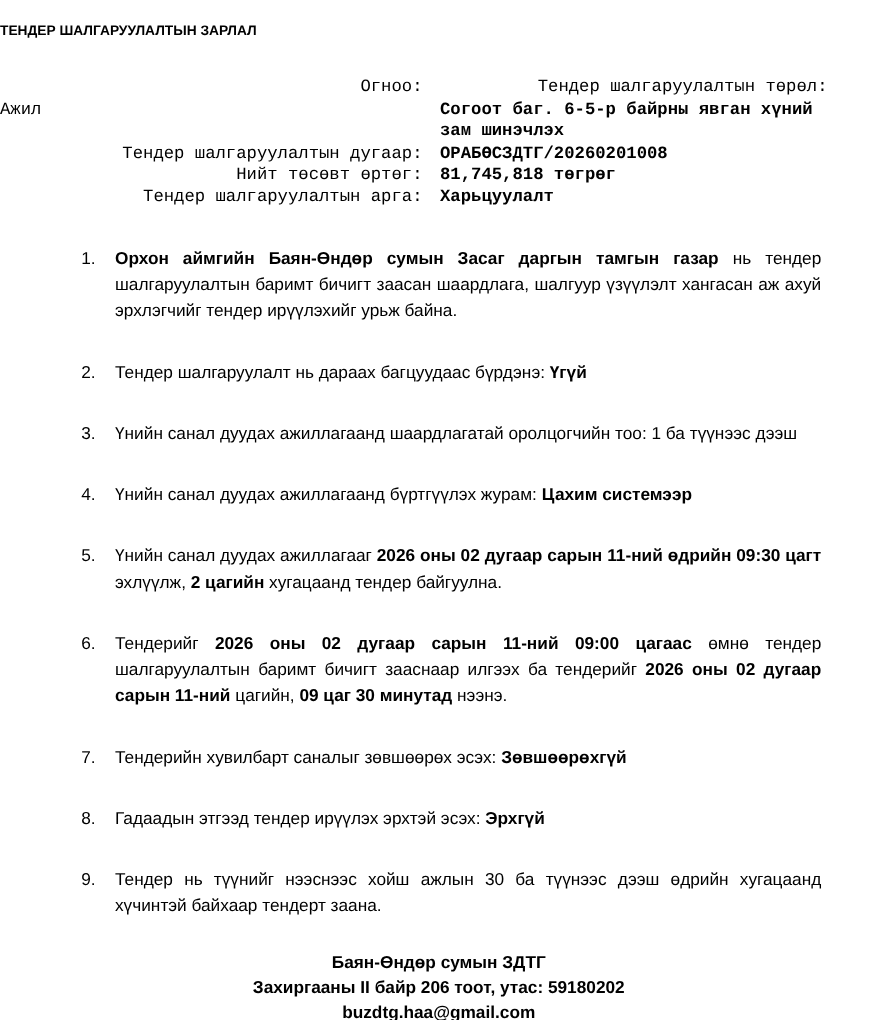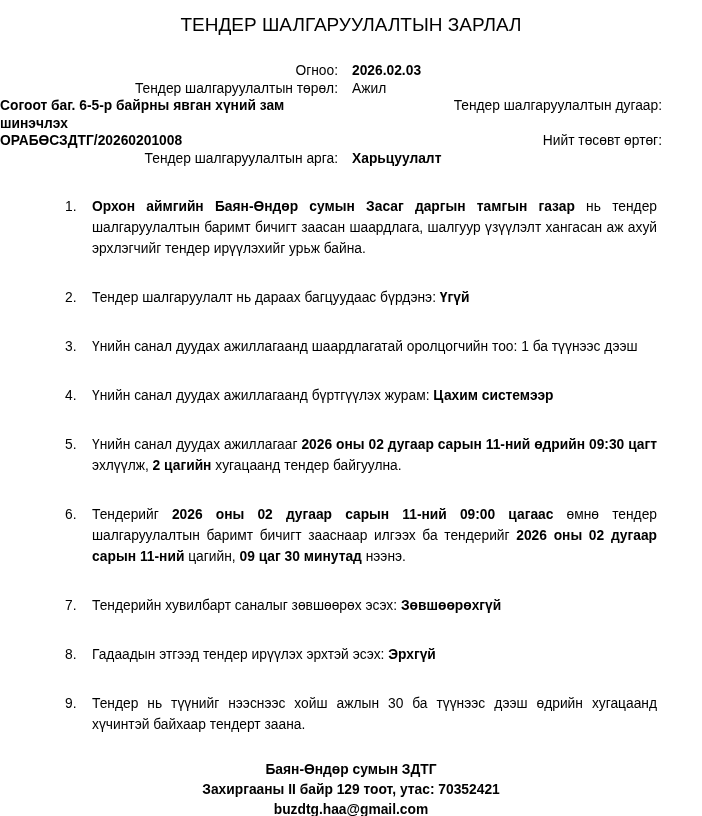--- a/index.html
+++ b/index.html
@@ -3,28 +3,29 @@
 <meta charset="utf-8">
 <style>
   * { margin: 0; padding: 0; box-sizing: border-box; }
   html, body { background: #ffffff; }
   body {
     width: 702px; height: 816px;
     font-family: "Liberation Sans", "DejaVu Sans", sans-serif;
     color: #000000;
   }
   .page { width: 702px; height: 816px; padding-top: 14px; overflow: hidden; background: #ffffff; }
-  .title { text-align: center; font-weight: normal; font-size: 19px; line-height: 22px; }
+  .title { font-weight: bold; font-size: 11px; line-height: 22px; }
   .meta {
     margin-top: 26px;
     display: grid;
     grid-template-columns: 338px 310px;
     column-gap: 14px;
     font-size: 13.8px;
     line-height: 17.6px;
+    font-family: Liberation Mono, monospace;
   }
   .meta-label { text-align: right; }
   .meta-value { text-align: left; }
   .meta-value.bold { font-weight: bold; }
   .list { margin: 26px 45px 0 65px; font-size: 13.8px; line-height: 21px; }
   .list-item { position: relative; padding-left: 27px; margin-bottom: 17px; }
   .item-number { position: absolute; left: 0; top: 0; }
   .item-text { display: block; text-align: justify; margin-top: 28px; }
   .item-text b { font-weight: bold; }
   .footer {
@@ -37,27 +38,27 @@
 </style>
 </head>
 <body>
 
 <div class="page">
 
   <div class="title">ТЕНДЕР ШАЛГАРУУЛАЛТЫН ЗАРЛАЛ</div>
 
   <div class="meta">
       <span class="meta-label">Огноо:</span>
-      <span class="meta-value bold">2026.02.03</span>
       <span class="meta-label">Тендер шалгаруулалтын төрөл:</span>
       <span class="meta-value">Ажил</span>
       <span class="meta-value bold">Согоот баг. 6-5-р байрны явган хүний зам шинэчлэх</span>
       <span class="meta-label">Тендер шалгаруулалтын дугаар:</span>
       <span class="meta-value bold">ОРАБӨСЗДТГ/20260201008</span>
       <span class="meta-label">Нийт төсөвт өртөг:</span>
+      <span class="meta-value bold">81,745,818 төгрөг</span>
       <span class="meta-label">Тендер шалгаруулалтын арга:</span>
       <span class="meta-value bold">Харьцуулалт</span>
     </div>
 
   <div class="list">
       <div class="list-item">
         <span class="item-number">1.</span>
         <span class="item-text"><b>Орхон аймгийн Баян-Өндөр сумын Засаг даргын тамгын газар</b><span> нь тендер шалгаруулалтын баримт бичигт заасан шаардлага, шалгуур үзүүлэлт хангасан аж ахуй эрхлэгчийг тендер ирүүлэхийг урьж байна.</span></span>
       </div>
       <div class="list-item">
@@ -89,17 +90,17 @@
         <span class="item-text"><span>Гадаадын этгээд тендер ирүүлэх эрхтэй эсэх: </span><b>Эрхгүй</b></span>
       </div>
       <div class="list-item">
         <span class="item-number">9.</span>
         <span class="item-text"><span>Тендер нь түүнийг нээснээс хойш ажлын 30 ба түүнээс дээш өдрийн хугацаанд хүчинтэй байхаар тендерт заана.</span></span>
       </div>
     </div>
 
   <div class="footer">
     <div>Баян-Өндөр сумын ЗДТГ</div>
-    <div>Захиргааны II байр 129 тоот, утас: 70352421</div>
+    <div>Захиргааны II байр 206 тоот, утас: 59180202</div>
     <div>buzdtg.haa@gmail.com</div>
   </div>
 
 </div>
 
 </body></html>

